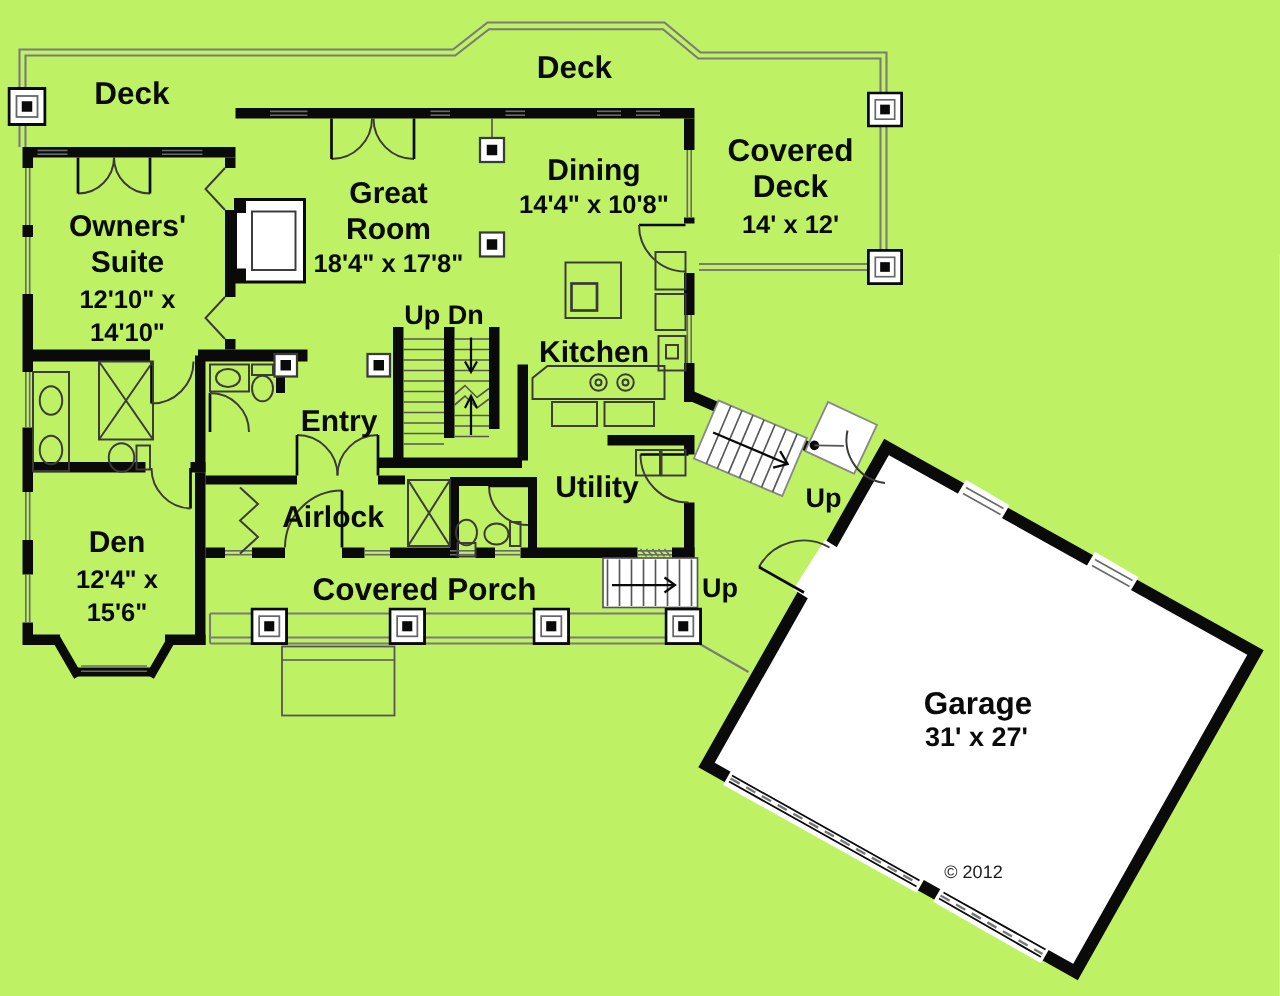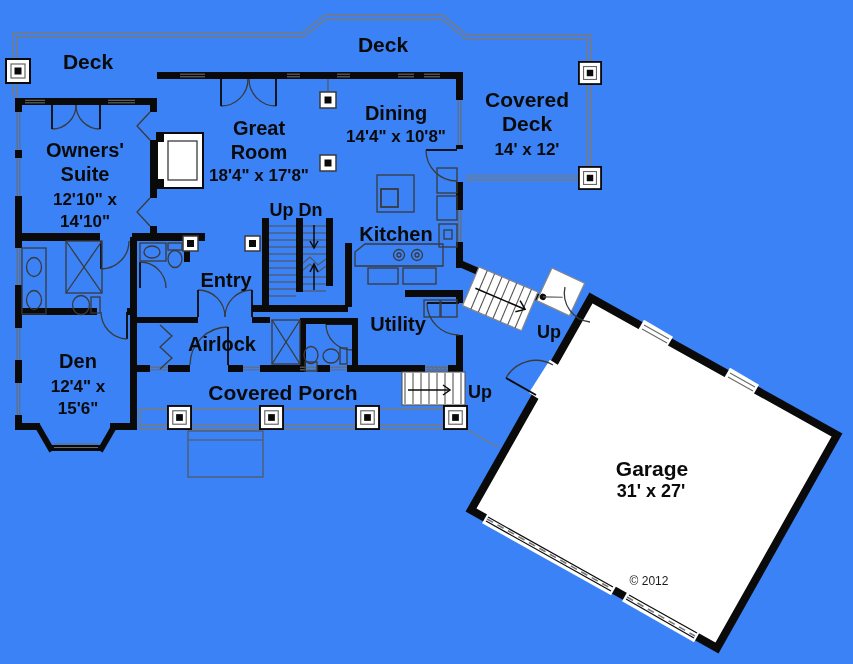--- a/index.html
+++ b/index.html
@@ -1,16 +1,16 @@
 <!DOCTYPE html>
 <html><head>
 <meta charset="utf-8">
 <style>
   html,body{margin:0;padding:0;background:#e8e8e8;font-family:"Liberation Sans",sans-serif;}
-  .canvas{position:relative;width:853px;height:664px;background:#3b82f6;margin:0 auto;overflow:hidden;}
+  .canvas{position:relative;width:853px;height:664px;background:#bef264;margin:0 auto;overflow:hidden;}
   svg{display:block;}
   text{font-family:"Liberation Sans","DejaVu Sans",sans-serif;fill:#0a0a0a;}
   .room-label{font-size:20px;font-weight:bold;}
   .big-label{font-size:21px;font-weight:bold;}
   .dims{font-size:17px;font-weight:bold;}
   .dims-lg{font-size:18px;font-weight:bold;}
   .up-label{font-size:18px;font-weight:bold;}
   .copyright{font-size:12px;font-weight:normal;fill:#1a1a1a;}
   .wall{fill:#0a0a0a;}
   .wline{stroke:#0a0a0a;fill:none;}

